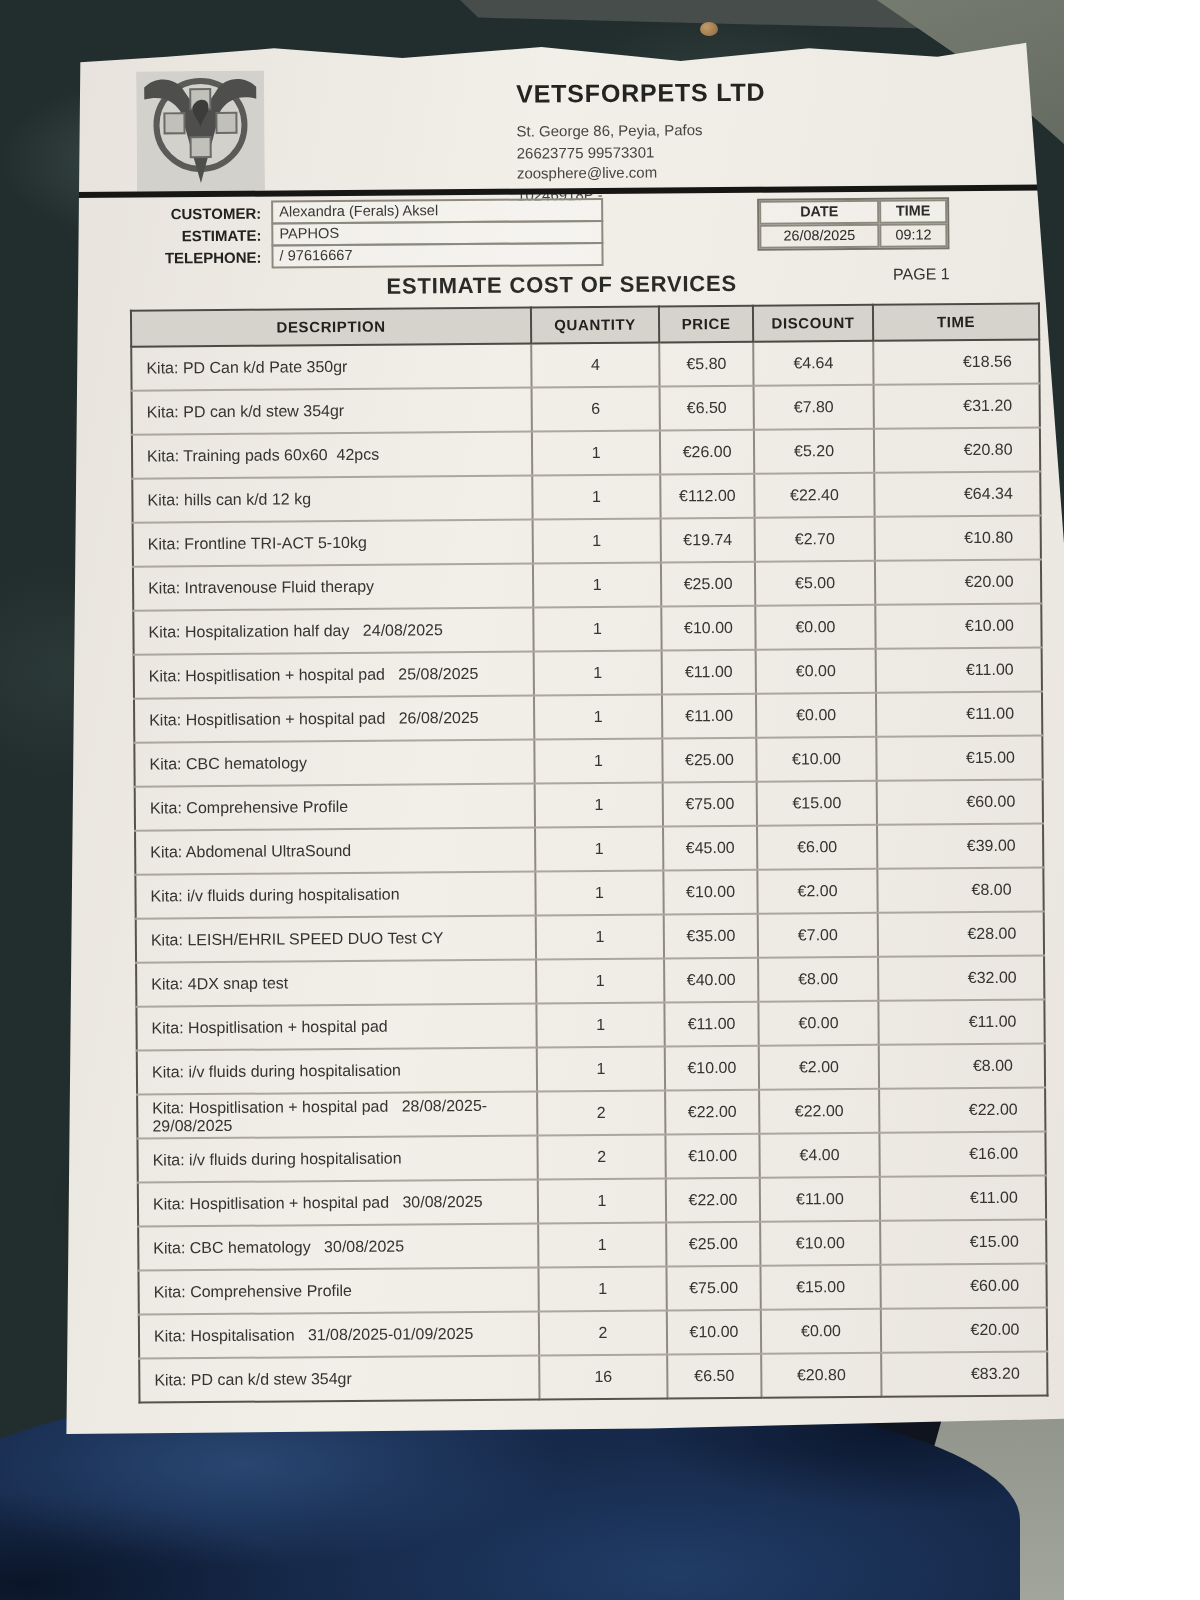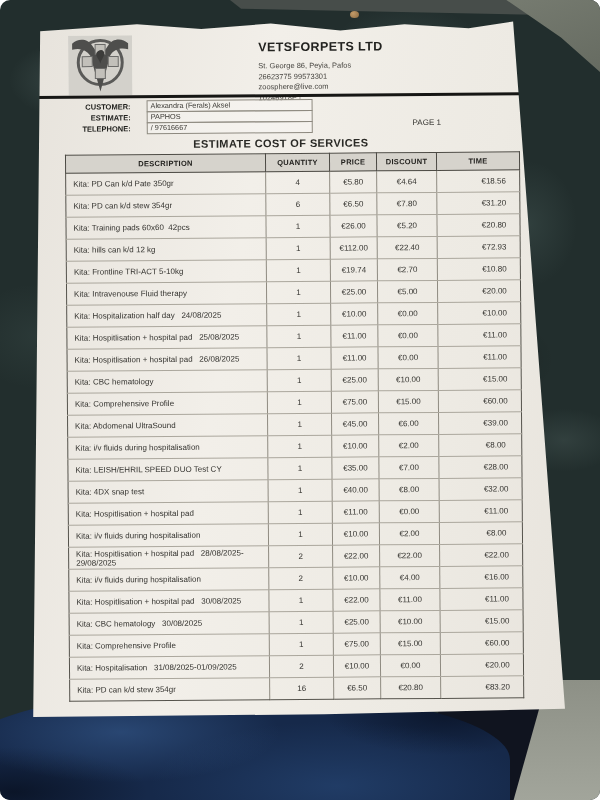--- a/index.html
+++ b/index.html
@@ -1,28 +1,28 @@
 <!DOCTYPE html>
 <html><head>
 <meta charset="utf-8">
 <style>
   html,body{margin:0;padding:0;}
   body{width:600px;height:800px;font-family:"Liberation Sans","DejaVu Sans",sans-serif;}
-  .scene{position:relative;width:600px;height:800px;overflow:hidden;
+  .scene{position:relative;width:532px;height:800px;overflow:hidden;
     background-color:#222e2d;
     background-image:
       radial-gradient(ellipse 90px 55px at 12% 10%, rgba(170,200,195,.16), transparent 70%),
       radial-gradient(ellipse 70px 90px at 88% 28%, rgba(150,185,178,.12), transparent 70%),
       radial-gradient(ellipse 110px 60px at 68% 6%, rgba(140,175,168,.13), transparent 70%),
       radial-gradient(ellipse 80px 45px at 94% 55%, rgba(175,205,198,.11), transparent 70%),
       radial-gradient(ellipse 95px 75px at 6% 42%, rgba(130,165,158,.09), transparent 70%),
       radial-gradient(ellipse 60px 35px at 30% 28%, rgba(185,215,208,.08), transparent 70%),
       radial-gradient(ellipse 140px 90px at 50% 88%, rgba(145,175,168,.07), transparent 70%),
       radial-gradient(ellipse 120px 70px at 20% 75%, rgba(0,0,0,.35), transparent 70%),
-      radial-gradient(ellipse 150px 80px at 75% 45%, rgba(0,0,0,.3), transparent 70%); border-radius: 10px;}
+      radial-gradient(ellipse 150px 80px at 75% 45%, rgba(0,0,0,.3), transparent 70%);}
   .top-strip{position:absolute;top:0;left:230px;right:0;height:16px;background:#474d4a;
     clip-path:polygon(0 0,100% 0,100% 100%,3% 55%);}
   .corner-object{position:absolute;top:0;right:0;width:130px;height:72px;
     background:linear-gradient(160deg,#787d72,#666b61);
     clip-path:polygon(28% 0,100% 0,100% 100%,70% 52%);}
   .crumb{position:absolute;left:350px;top:11px;width:9px;height:7px;border-radius:50%;
     background:radial-gradient(circle at 35% 35%, #c29a68, #8a6a42);}
   .floor{position:absolute;right:0;bottom:0;width:115px;height:120px;
     background:linear-gradient(180deg,#8d9086,#a2a59b);}
   .dark-wedge{position:absolute;right:60px;bottom:0;width:120px;height:115px;background:#10141f;
@@ -43,28 +43,28 @@
     filter:drop-shadow(3px 10px 14px rgba(0,0,0,.55));}
   .content{position:absolute;left:12px;top:12px;width:476px;height:676px;
     transform:rotate(-.45deg);transform-origin:top left;color:#33312d;}
   .logo{position:absolute;left:26px;top:4px;width:64px;height:60px;}
   .company{position:absolute;left:216px;top:10px;}
   .company-name{font-size:12.5px;font-weight:bold;letter-spacing:.4px;color:#232320;margin:0 0 7px 0;}
   .company-line{font-size:7.5px;line-height:10.5px;color:#474540;}
   .rule{position:absolute;left:-6px;right:-2px;top:64px;height:3px;background:#161614;}
   .cust{position:absolute;left:0;top:70px;}
   .cust-row{display:flex;align-items:center;height:11px;}
-  .cust-lab{width:88px;text-align:right;font-weight:bold;font-size:7.5px;color:#21211e;padding-right:16px;}
+  .cust-lab{width:88px;text-align:right;font-weight:bold;font-size:7.5px;color:#21211e;padding-right:5px;}
   .cust-val{width:158px;height:10px;border:1px solid #8d897f;margin-top:-1px;
     font-size:7.3px;line-height:10px;padding:0 3px;color:#3a3833;background:rgba(255,255,255,.28);}
   .meta{position:absolute;left:336px;top:70px;width:96px;font-size:7.2px;color:#2c2b27;}
   .meta-grid{display:grid;grid-template-columns:60px 34px;border:1px solid #77746c;}
   .meta-cell{border:1px solid #8d897f;text-align:center;height:10px;line-height:10px;}
   .meta-head{font-weight:bold;background:rgba(255,255,255,.2);}
-  .page-label{text-align:center;margin-top:19px;font-size:8px;color:#33322e;}
+  .page-label{text-align:right;margin-top:8px;font-size:8px;color:#33322e;}
   .doc-title{position:absolute;left:0;right:0;top:107px;text-align:center;
     font-size:11px;font-weight:bold;letter-spacing:.4px;color:#2a2a26;}
   
   .stable{position:absolute;left:22px;top:123px;width:454px;border-collapse:collapse;table-layout:fixed;}
   .stable th{border:1px solid #4c4a44;background:#d6d3cc;font-size:7.5px;font-weight:bold;
     height:15px;color:#22211e;letter-spacing:.3px;}
   .stable td{border-left:1px solid #8f8b81;border-right:1px solid #8f8b81;
     border-top:1px solid #aba79d;border-bottom:1px solid #aba79d;
     font-size:8px;height:21px;vertical-align:middle;color:#353430;}
   .stable tr td:first-child{border-left:1px solid #55534c;}
@@ -119,20 +119,26 @@
           <div class="cust-lab">ESTIMATE:</div>
           <div class="cust-val">PAPHOS</div>
         </div>
         <div class="cust-row">
           <div class="cust-lab">TELEPHONE:</div>
           <div class="cust-val">/ 97616667</div>
         </div>
       </div>
 
       <div class="meta">
+        <div class="meta-grid">
+          <div class="meta-cell meta-head">DATE</div>
+          <div class="meta-cell meta-head">TIME</div>
+          <div class="meta-cell">26/08/2025</div>
+          <div class="meta-cell">09:12</div>
+        </div>
         <div class="page-label">PAGE 1</div>
       </div>
 
       <div class="doc-title">ESTIMATE COST OF SERVICES</div>
 
       <table class="stable">
         <colgroup>
           <col style="width:200px">
             <col style="width:64px">
             <col style="width:47px">
@@ -168,21 +174,21 @@
               <td class="num">1</td>
               <td class="num">€26.00</td>
               <td class="num">€5.20</td>
               <td class="num">€20.80</td>
             </tr>
             <tr>
               <td class="desc">Kita: hills can k/d 12 kg</td>
               <td class="num">1</td>
               <td class="num">€112.00</td>
               <td class="num">€22.40</td>
-              <td class="num">€72.93</td>
+              <td class="num">€64.34</td>
             </tr>
             <tr>
               <td class="desc">Kita: Frontline TRI-ACT 5-10kg</td>
               <td class="num">1</td>
               <td class="num">€19.74</td>
               <td class="num">€2.70</td>
               <td class="num">€10.80</td>
             </tr>
             <tr>
               <td class="desc">Kita: Intravenouse Fluid therapy</td>

